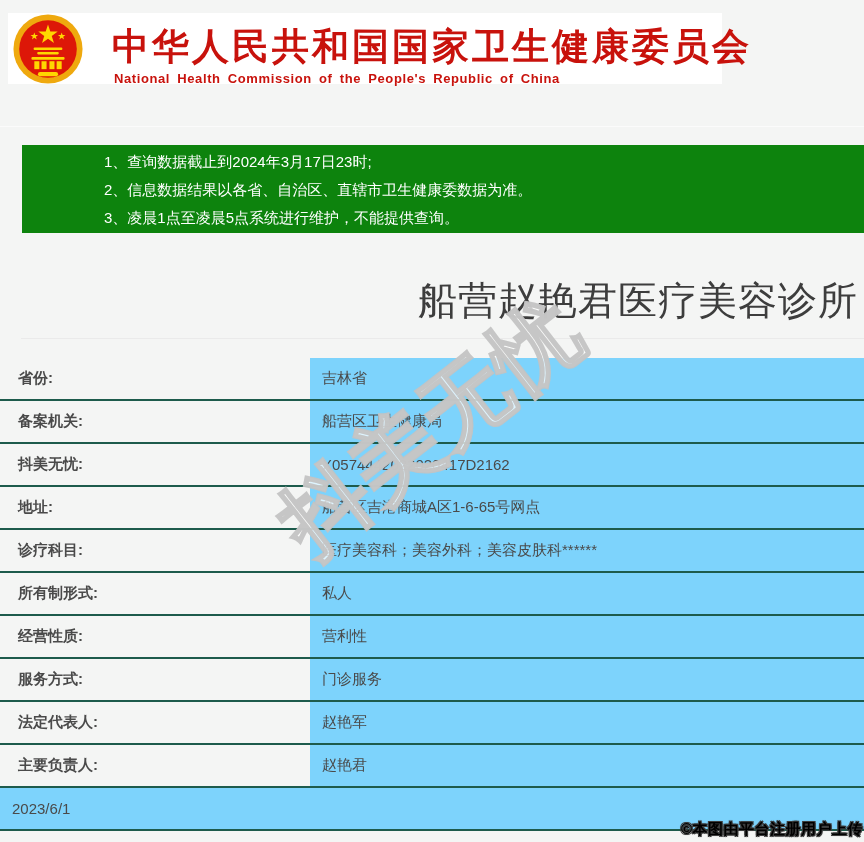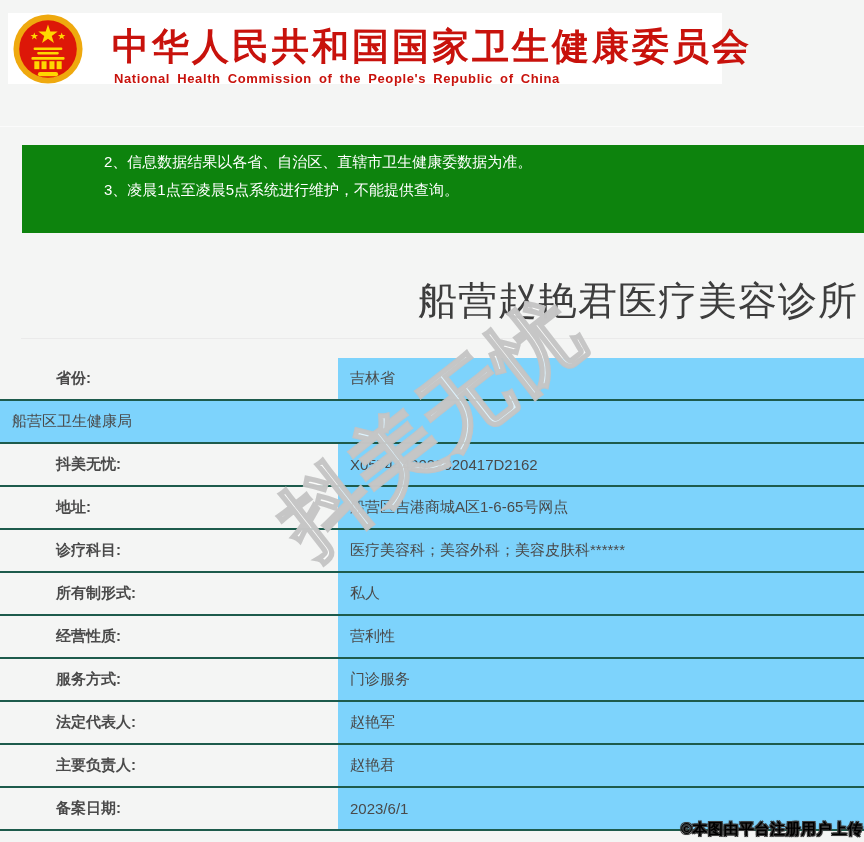--- a/index.html
+++ b/index.html
@@ -65,24 +65,23 @@
 
   
   .info-table{
     position:absolute;left:0;right:0;top:358px;
   }
   .row{
     display:flex;height:43px;border-bottom:2px solid var(--line);
   }
   .cell-label{
     width:310px;display:flex;align-items:center;
-    padding-left:28px;
+    padding-left:18px;
     font-size:15px;font-weight:700;color:var(--ink);
     background:transparent;
-    margin-left:28px;
   }
   .cell-value{
     flex:1;display:flex;align-items:center;
     background:#7dd3fc;padding-left:12px;
     font-size:15px;color:var(--ink);
   }
 
   
   .watermark{
     position:absolute;left:432px;top:428px;
@@ -124,34 +123,36 @@
         <rect x="36" y="82" width="28" height="6" rx="3" fill="#ffd700"></rect>
       </svg>
     </span>
     <div class="title-cn">中华人民共和国国家卫生健康委员会</div>
     <div class="title-en">National Health Commission of the People's Republic of China</div>
   </div>
 
   <div class="header-divider"></div>
 
   <div class="notice">
+    <div class="notice-line">1、查询数据截止到2024年3月17日23时;</div>
     <div class="notice-line">2、信息数据结果以各省、自治区、直辖市卫生健康委数据为准。</div>
     <div class="notice-line">3、凌晨1点至凌晨5点系统进行维护，不能提供查询。</div>
   </div>
 
   <div class="clinic-title">船营赵艳君医疗美容诊所</div>
 
   <div class="table-top-line"></div>
 
   <div class="info-table">
       <div class="row">
         <div class="cell-label">省份:</div>
         <div class="cell-value">吉林省</div>
       </div>
       <div class="row">
+        <div class="cell-label">备案机关:</div>
         <div class="cell-value">船营区卫生健康局</div>
       </div>
       <div class="row">
         <div class="cell-label">抖美无忧:</div>
         <div class="cell-value">X0574442022020417D2162</div>
       </div>
       <div class="row">
         <div class="cell-label">地址:</div>
         <div class="cell-value">船营区吉港商城A区1-6-65号网点</div>
       </div>
@@ -173,21 +174,20 @@
       </div>
       <div class="row">
         <div class="cell-label">法定代表人:</div>
         <div class="cell-value">赵艳军</div>
       </div>
       <div class="row">
         <div class="cell-label">主要负责人:</div>
         <div class="cell-value">赵艳君</div>
       </div>
       <div class="row">
-        <div class="cell-label">备案日期:</div>
         <div class="cell-value">2023/6/1</div>
       </div>
     </div>
 
   <div class="watermark">抖美无忧</div>
 
   <div class="upload-note">©本图由平台注册用户上传</div>
 
 </div>
 

